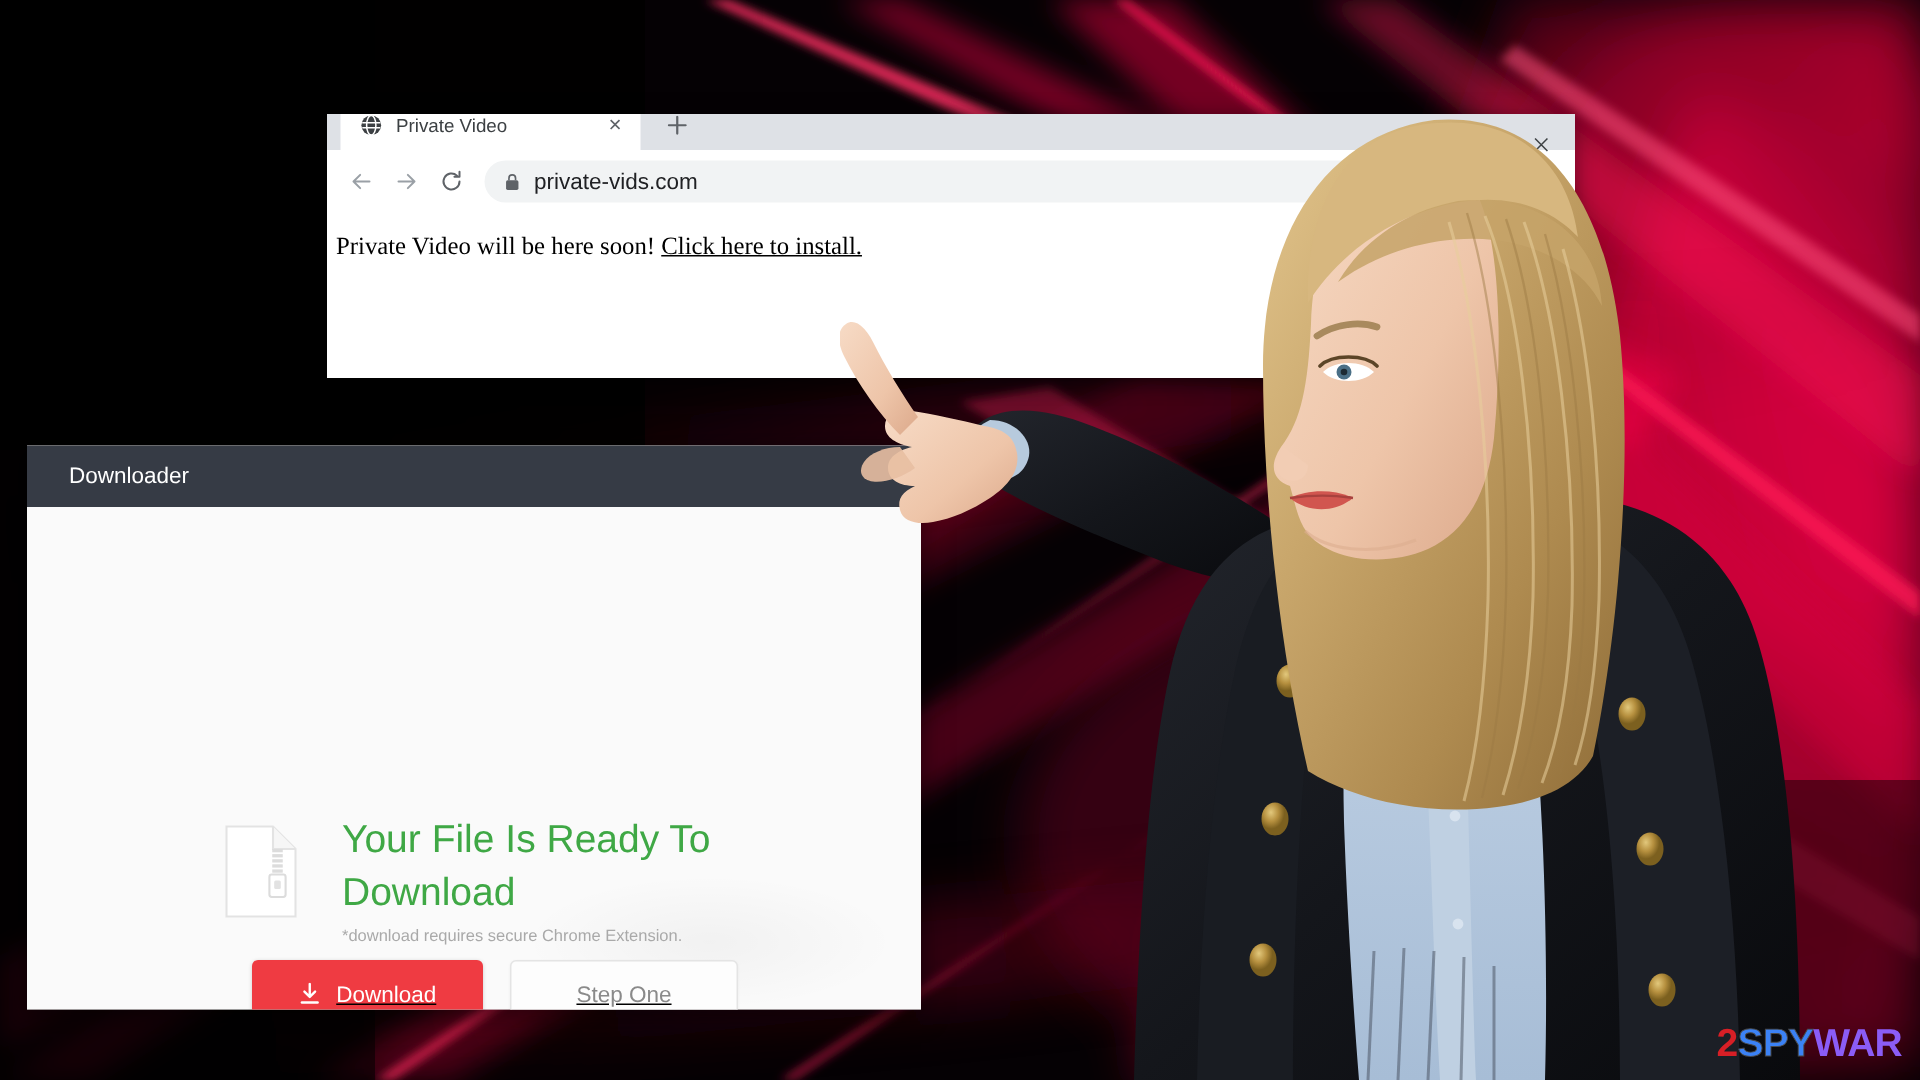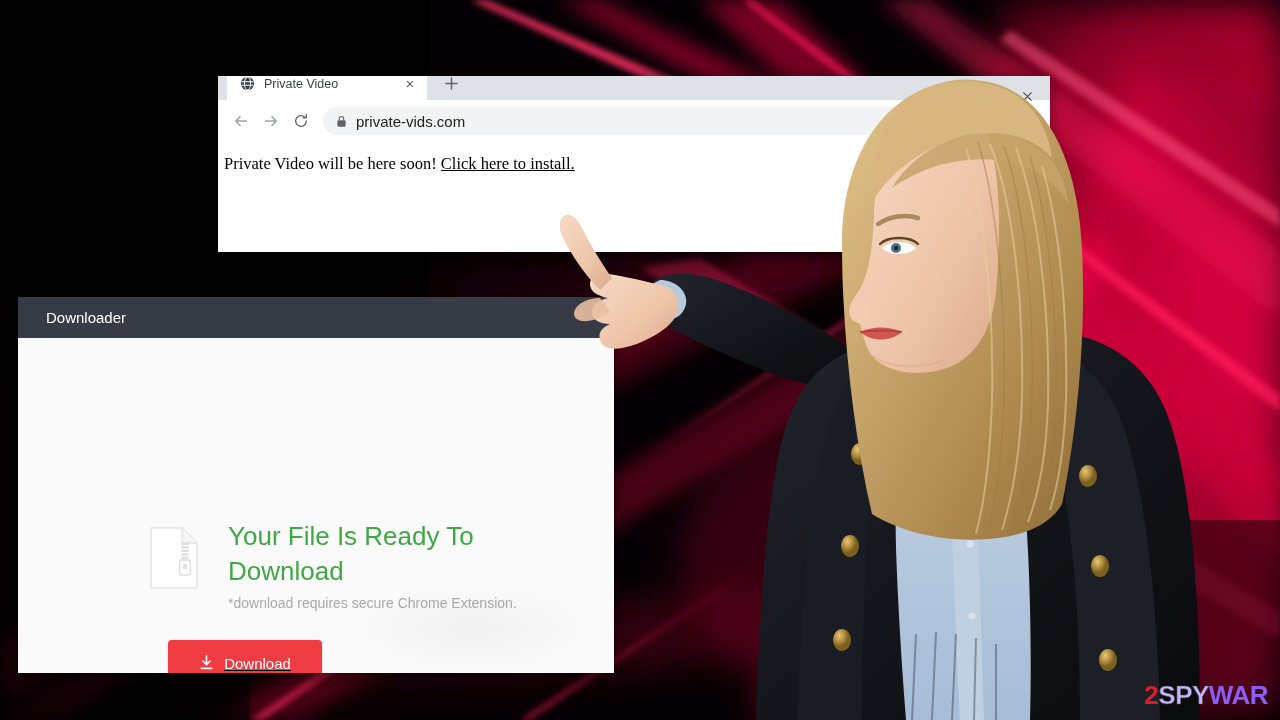--- a/index.html
+++ b/index.html
@@ -111,31 +111,31 @@
   #downloader .dl-body {
     position:relative; height:335px; background:#fafafa;
   }
   #downloader .ghost {
     position:absolute; left:330px; top:245px; width:250px; height:90px;
     background:radial-gradient(ellipse at center, rgba(0,0,0,.035) 0%, rgba(0,0,0,0) 70%);
     border-radius:50%;
     pointer-events:none;
   }
   #downloader .dl-main {
-    position:absolute; left:132px; top:181px;
+    position:absolute; left:132px; top:204px;
     display:flex; align-items:flex-start; gap:30px;
   }
   #downloader .zipicon { flex:0 0 48px; margin-top:8px; }
   #downloader .headline {
     color:#3fa845; font-size:26px; line-height:1.33;
     font-family:"Liberation Sans", sans-serif;
     max-width:250px;
   }
   #downloader .subnote {
-    color:#a9a9a9; font-size:14px; margin-top:7px;
+    color:#a9a9a9; font-size:11px; margin-top:7px;
     font-family:"Liberation Sans", sans-serif;
   }
   #downloader .dl-buttons {
     position:absolute; left:150px; top:302px;
     display:flex; gap:18px; align-items:center;text-decoration:underline;
   }
   #downloader .btn-download {
     background:#ef3b42; color:#fff;
     width:154px; height:46px; border-radius:4px; border:none;
     display:flex; align-items:center; justify-content:center; gap:10px;
@@ -158,21 +158,21 @@
 
   
   #watermark {
     position:absolute; right:12px; bottom:12px;
     font-family:"Liberation Sans", sans-serif;
     font-size:26px; font-weight:bold; letter-spacing:-0.5px;
     line-height:1;
     display:flex; align-items:baseline;
   }
   #watermark .wm-2   { color:#d81f26; }
-  #watermark .wm-spy { color:#c4b5fd; -webkit-text-stroke:0.6px #4a4a4a; }
+  #watermark .wm-spy { color:#3b82f6; -webkit-text-stroke:0.6px #4a4a4a; }
   #watermark .wm-war { color:#8b5cf6; }
 </style>
 </head>
 <body>
 
 <div id="bg">
   <svg id="bg-svg" viewBox="0 0 1280 720" preserveAspectRatio="none">
     <defs>
       <linearGradient id="gRed1" x1="0" y1="0" x2="1" y2="1">
         <stop offset="0%" stop-color="#12000a"></stop>
@@ -374,20 +374,23 @@
     <div class="dl-buttons">
       <button class="btn-download">
         <span style="display:flex;">
           <svg width="15" height="16" viewBox="0 0 16 17">
             <path d="M8 1v9M4.2 6.4L8 10.2l3.8-3.8" stroke="#fff" stroke-width="1.7" fill="none" stroke-linecap="round" stroke-linejoin="round"></path>
             <path d="M2.4 14.2h11.2" stroke="#fff" stroke-width="1.7" stroke-linecap="round"></path>
           </svg>
         </span>
         <span>Download</span>
       </button>
+      <button class="btn-step">
+        <span>Step One</span>
+      </button>
     </div>
   </div>
 </div>
 
 <div id="person">
   <svg width="720" height="672" viewBox="0 0 720 672">
     <defs>
       <linearGradient id="hairG" x1="0" y1="0" x2="1" y2="1">
         <stop offset="0%" stop-color="#e2c58d"></stop>
         <stop offset="35%" stop-color="#c9a76c"></stop>

